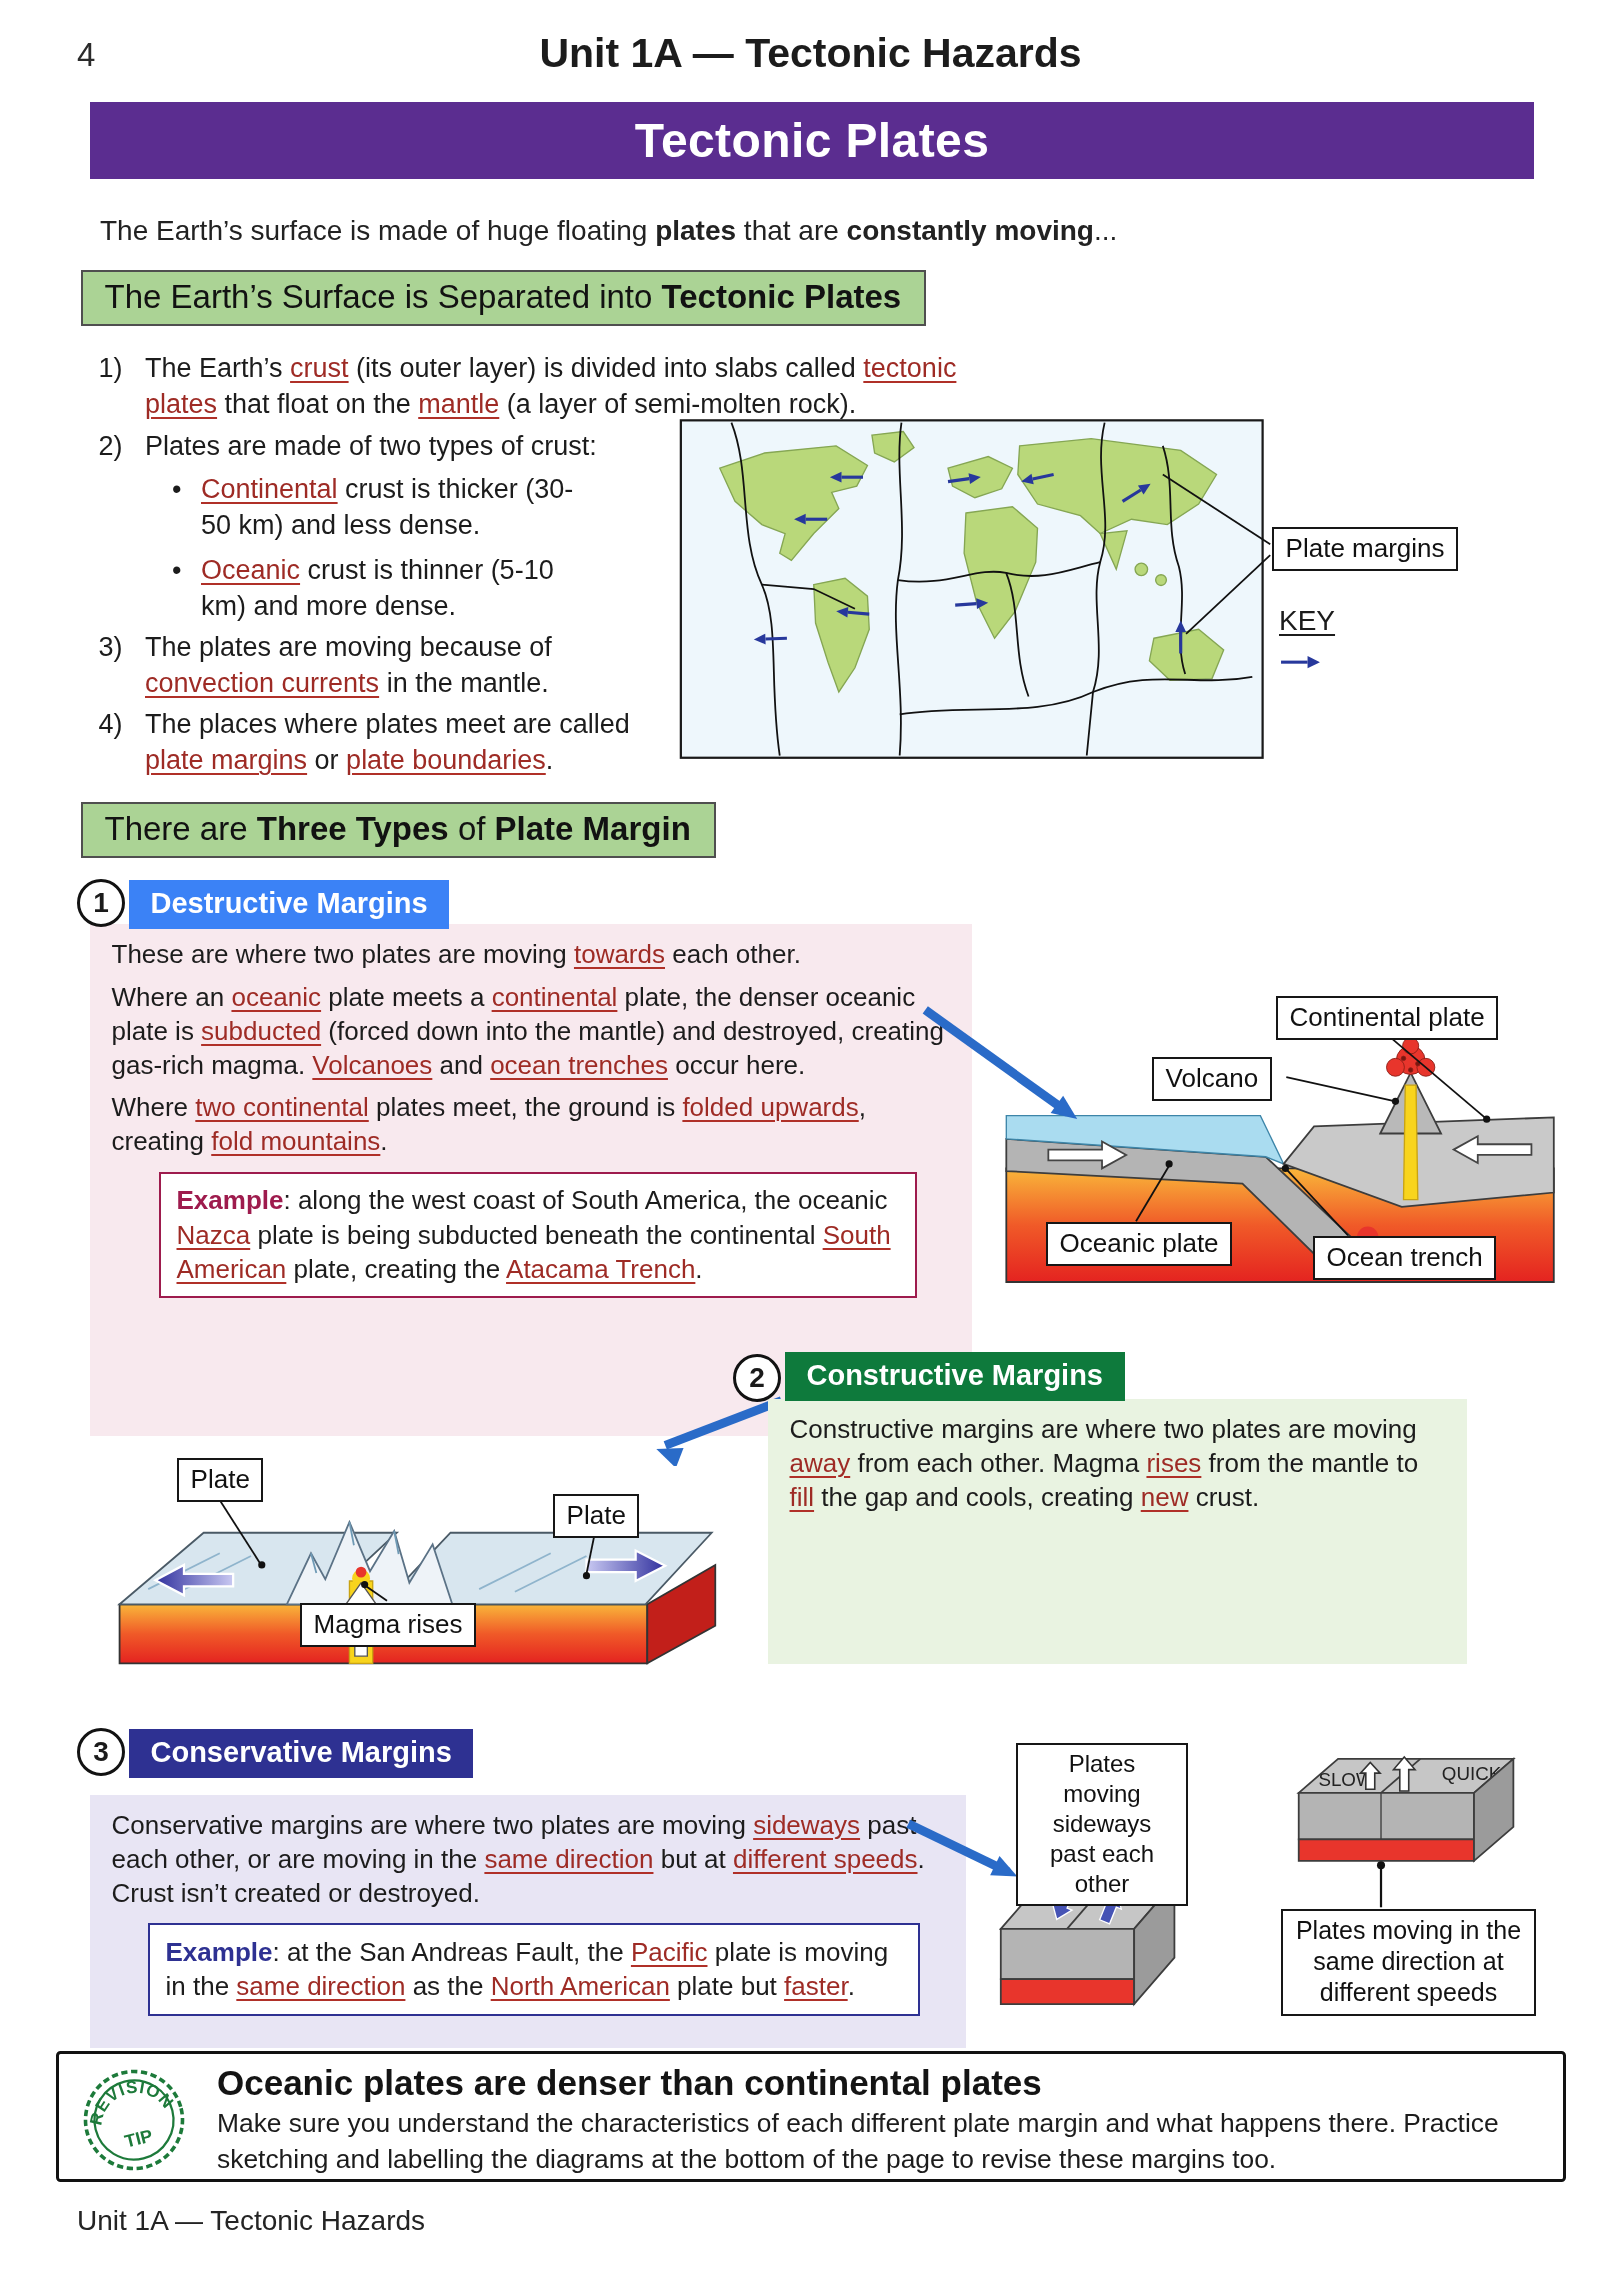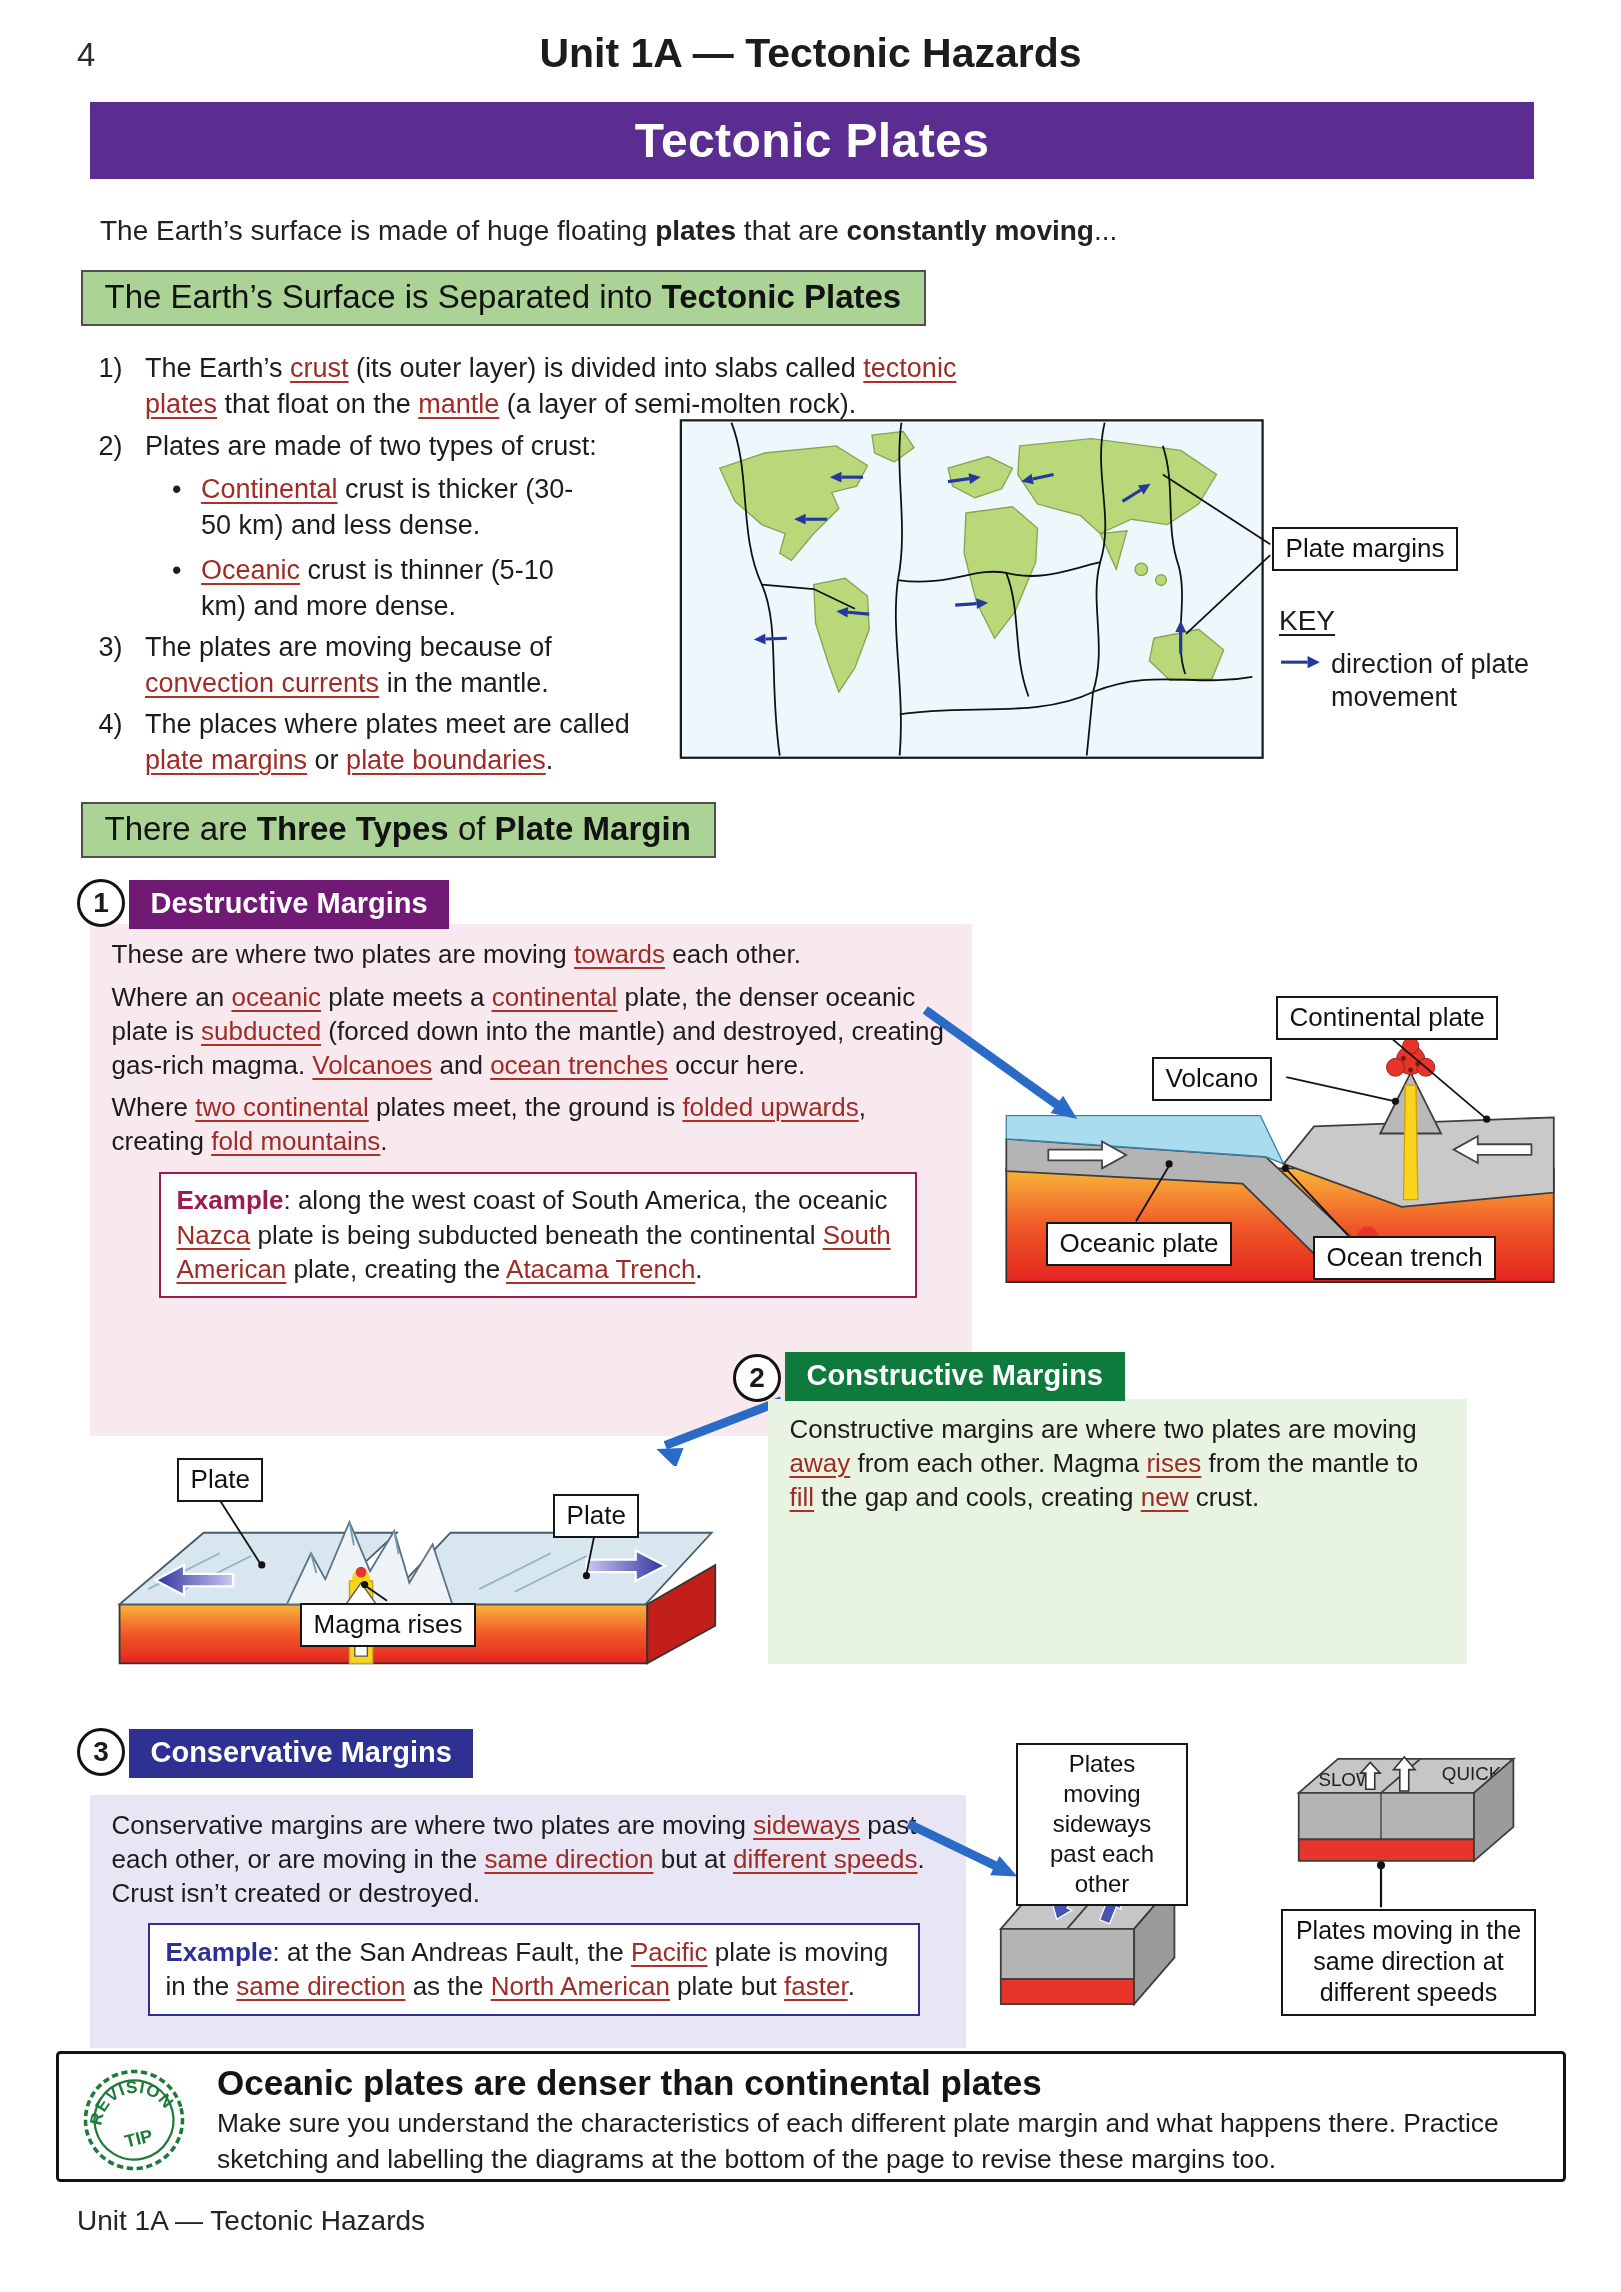--- a/index.html
+++ b/index.html
@@ -18,21 +18,21 @@
   .list-item { position:absolute; font-size:27px; line-height:1.33; padding-left:50px; color:#1c1c1c; }
   .list-item .num { position:absolute; left:3.6px; top:0; }
   .bullet { position:absolute; font-size:27px; line-height:1.33; padding-left:38px; color:#1c1c1c; }
   .bullet::before { content:"\2022"; position:absolute; left:9px; }
 
   .rt-u { color:#9e2b25; text-decoration:underline; text-decoration-color:#b03028; text-decoration-thickness:1.8px; text-underline-offset:3.6px; }
   .rt-b { font-weight:bold; }
 
   .badge { position:absolute; width:48px; height:48px; border:3.1px solid #121212; border-radius:50%; background:#fff; font-size:28px; font-weight:bold; display:flex; align-items:center; justify-content:center; z-index:5; }
   .mtitle { position:absolute; color:#fff; font-weight:bold; font-size:29px; padding:7.2px 21.5px 9px 21.5px; z-index:4; }
-  .bg-destructive { background:#701a75; }
+  .bg-destructive { background:#3b82f6; }
   .bg-constructive { background:#0e7a3c; }
   .bg-conservative { background:#2e3192; }
 
   .tblock { position:absolute; padding:14.3px 21.5px; font-size:26px; line-height:1.3; color:#1c1c1c; }
   .tblock p { margin-bottom:9px; }
   .pinkbg { background:#f8e9ee; }
   .greenbg { background:#e9f3e1; }
   .lavbg { background:#e8e5f4; }
 
   .example { background:#fff; padding:9.9px 16px; font-size:26px; line-height:1.32; }
@@ -160,21 +160,20 @@
   </svg>
   <div class="dlabel" style="left:1272px;top:527px">Plate margins</div>
 
   <div class="abs" style="left:1279px;top:605px">
     <div class="key-title">KEY</div>
     <div class="key-row">
       <svg width="43" height="23" viewBox="0 0 48 26">
           <line x1="2" y1="16" x2="32" y2="16" stroke="#27389c" stroke-width="3.5"></line>
           <polygon points="32,9 46,16 32,23" fill="#27389c"></polygon>
         </svg>
-      <span class="key-desc">direction of plate movement</span>
     </div>
   </div>
 
   <div class="abs green-head" style="left:81px;top:802px"><span>There are </span><span class="rt-b">Three Types</span><span> of </span><span class="rt-b">Plate Margin</span></div>
 
   <div class="badge" style="left:77px;top:879px">1</div>
   <div class="mtitle bg-destructive" style="left:129px;top:880px">Destructive Margins</div>
 
   <div class="tblock pinkbg" style="left:90px;top:924px;width:882px;height:512px">
     <p><span>These are where two plates are moving </span><span class="rt-u">towards</span><span> each other.</span></p>

